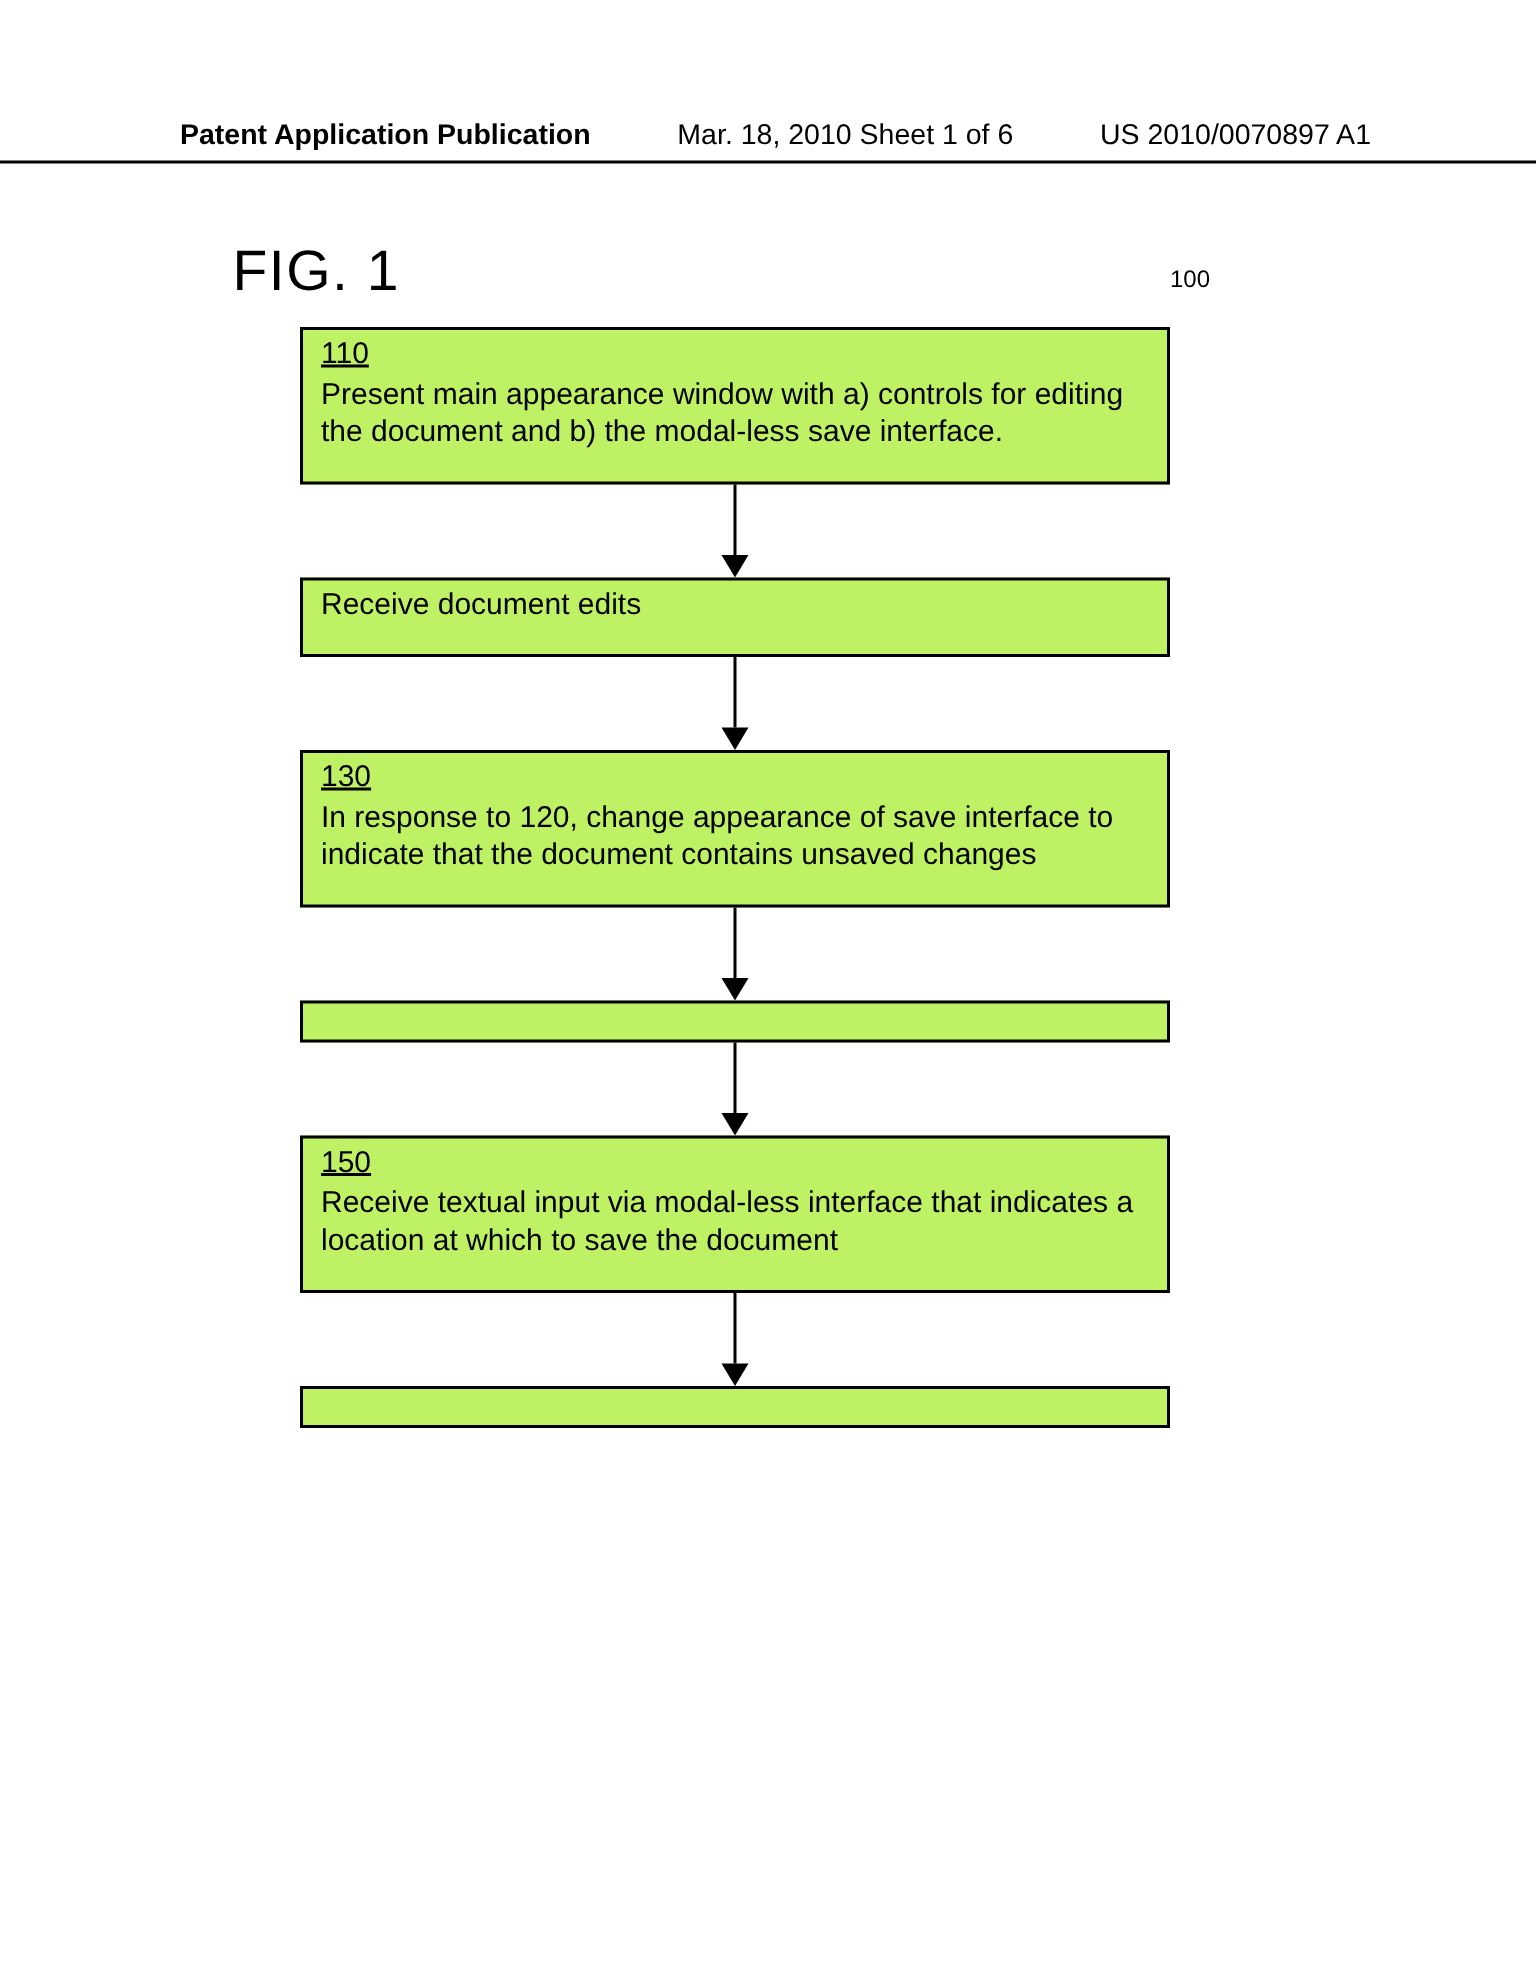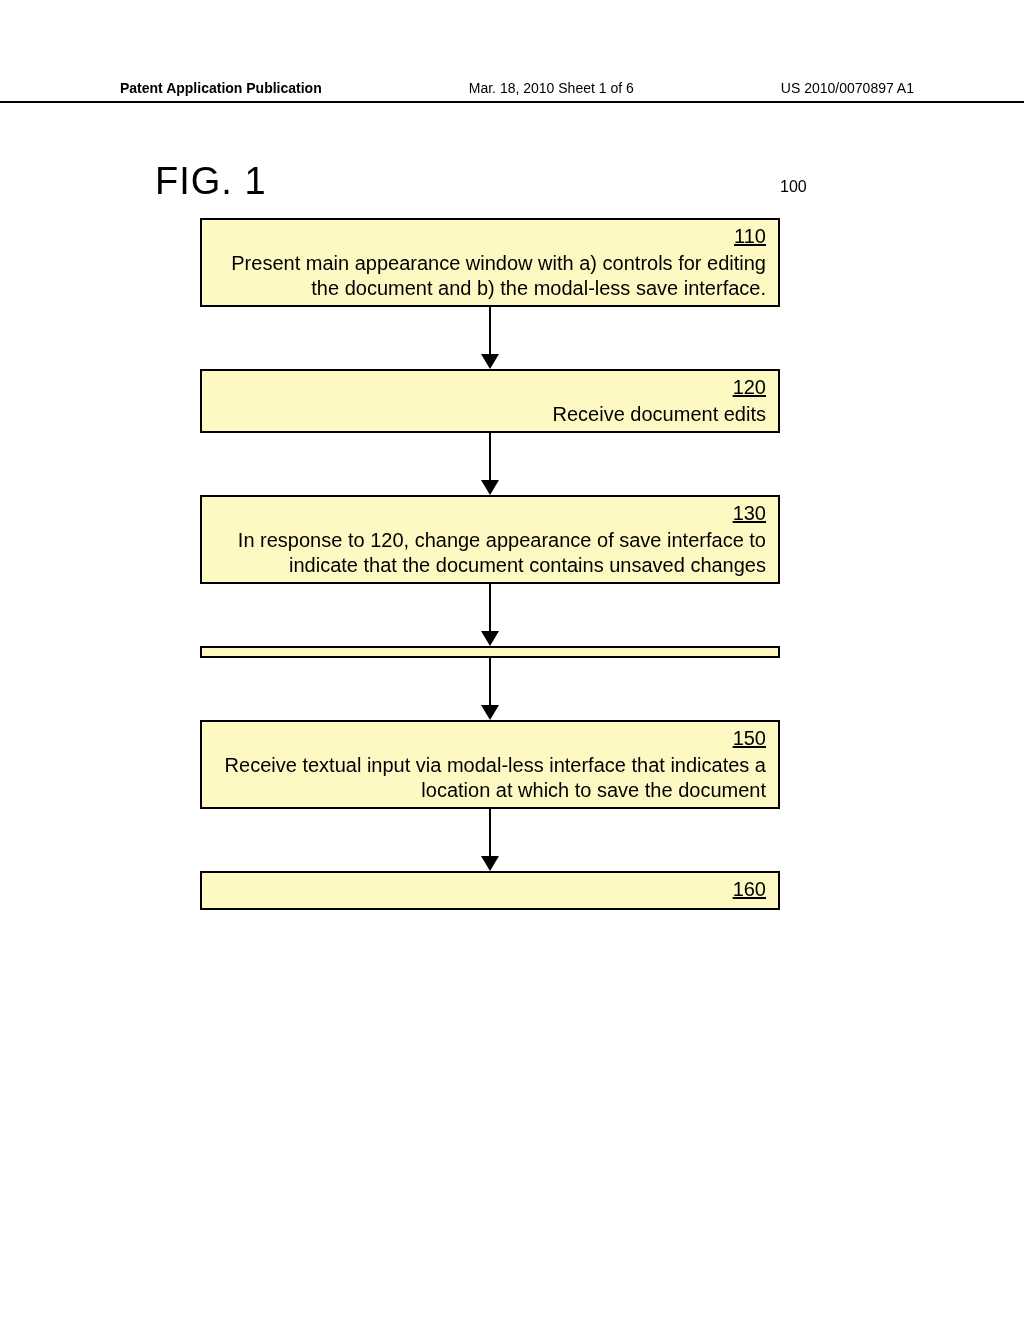--- a/index.html
+++ b/index.html
@@ -14,21 +14,21 @@
   .header {
     position: absolute;
     top: 80px;
     left: 0;
     right: 0;
     border-bottom: 2px solid #000;
     padding: 0 110px 5px 120px;
     display: flex;
     justify-content: space-between;
     align-items: baseline;
-    font-size: 14px;
+    font-size: 19px;
   }
   .header-left { font-weight: bold; }
   .header-mid { font-weight: normal; }
   .header-right { font-weight: normal; }
   .figlabel {
     position: absolute;
     top: 160px;
     left: 155px;
     font-size: 38px;
     font-weight: normal;
@@ -46,25 +46,25 @@
     left: 200px;
     width: 580px;
     display: flex;
     flex-direction: column;
     align-items: center;
   }
   .box {
     border: 2px solid #000;
     width: 100%;
     box-sizing: border-box;
-    padding: 4px 12px 4px 12px;
-    text-align: right;
+    padding: 4px 12px 20px 12px;
+    text-align: left;
     font-size: 20px;
     line-height: 1.25;
-    background: #fef9c3;
+    background: #bef264;
   }
   .step-num {
     text-decoration: underline;
     display: block;
     margin-bottom: 2px;
   }
   .arrow {
     display: flex;
     flex-direction: column;
     align-items: center;
@@ -100,21 +100,20 @@
   <div class="box">
     <span class="step-num">110</span>
     <span>Present main appearance window with a) controls for editing the document and b) the modal-less save interface.</span>
   </div>
   <div class="arrow">
       <div class="arrow-shaft"></div>
       <div class="arrow-head"></div>
     </div>
 
   <div class="box">
-    <span class="step-num">120</span>
     <span>Receive document edits</span>
   </div>
   <div class="arrow">
       <div class="arrow-shaft"></div>
       <div class="arrow-head"></div>
     </div>
 
   <div class="box">
     <span class="step-num">130</span>
     <span>In response to 120, change appearance of save interface to indicate that the document contains unsaved changes</span>
@@ -134,16 +133,15 @@
   <div class="box">
     <span class="step-num">150</span>
     <span>Receive textual input via modal-less interface that indicates a location at which to save the document</span>
   </div>
   <div class="arrow">
       <div class="arrow-shaft"></div>
       <div class="arrow-head"></div>
     </div>
 
   <div class="box">
-    <span class="step-num">160</span>
   </div>
 
 </div>
 
 </body></html>

